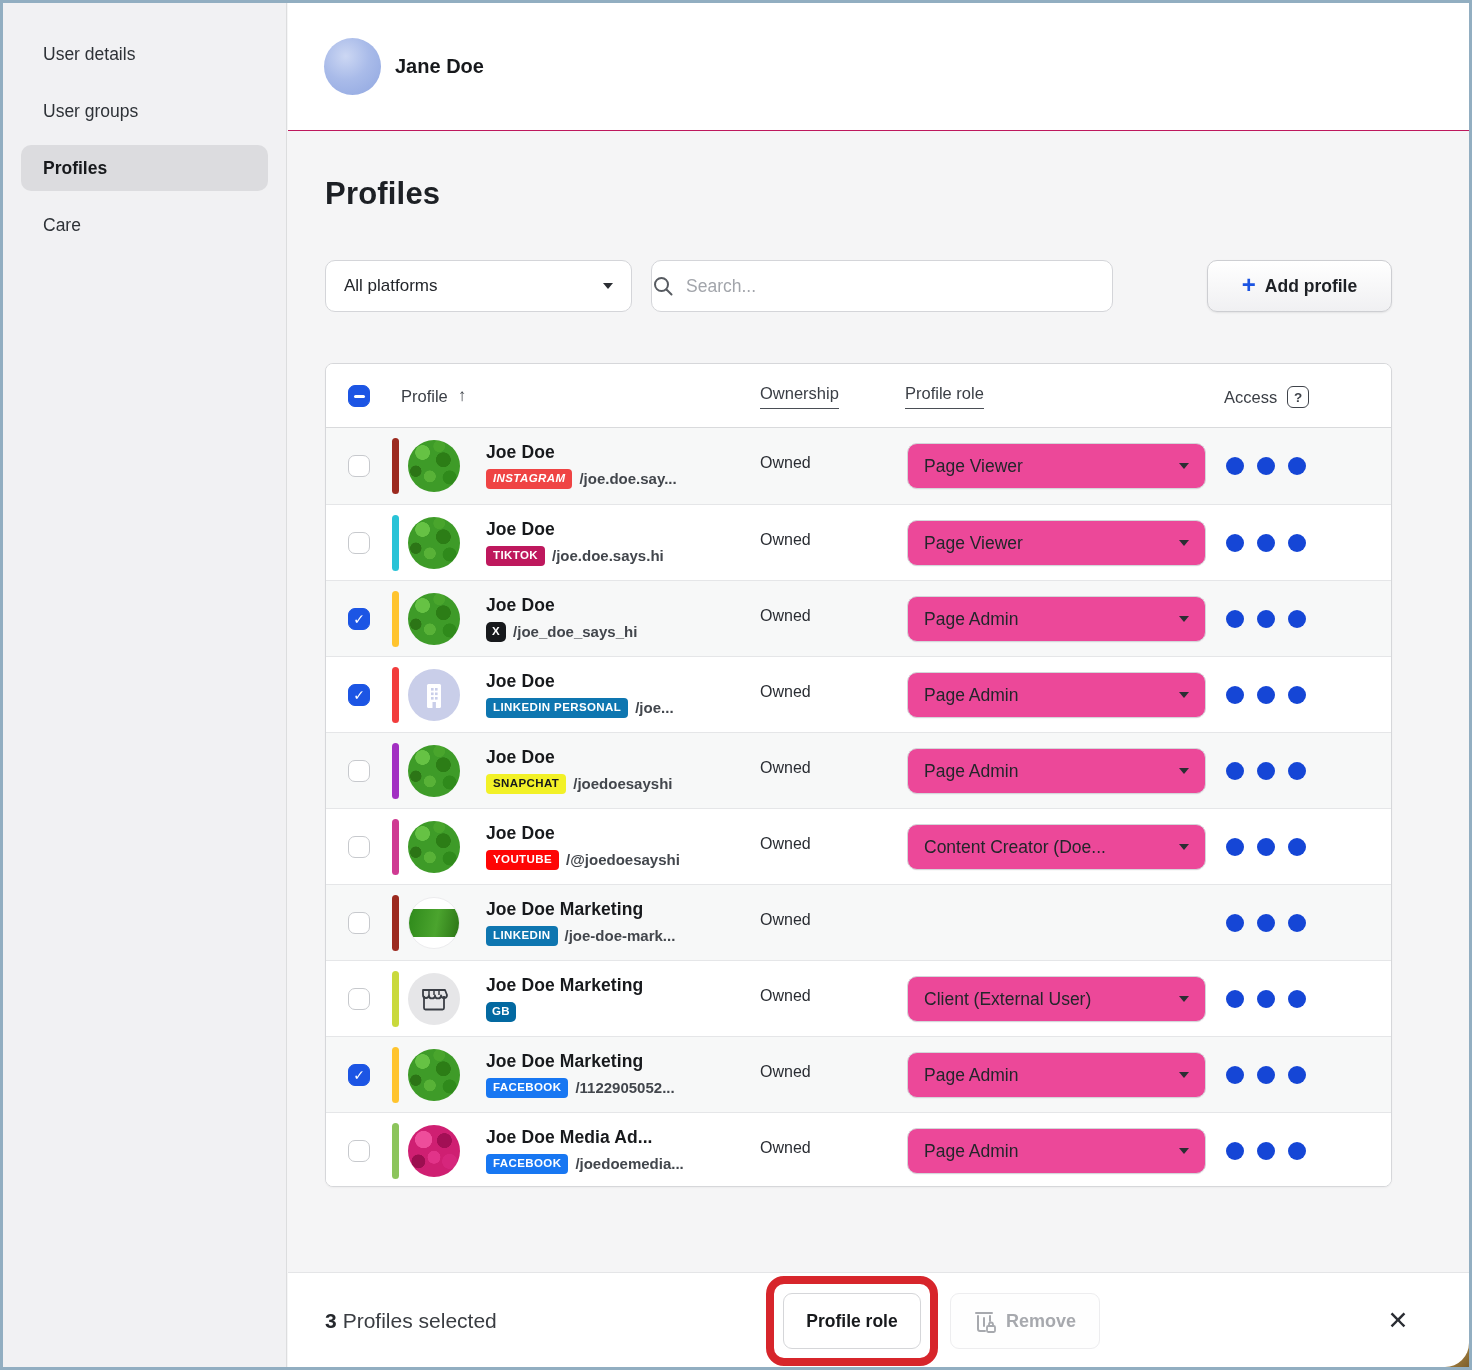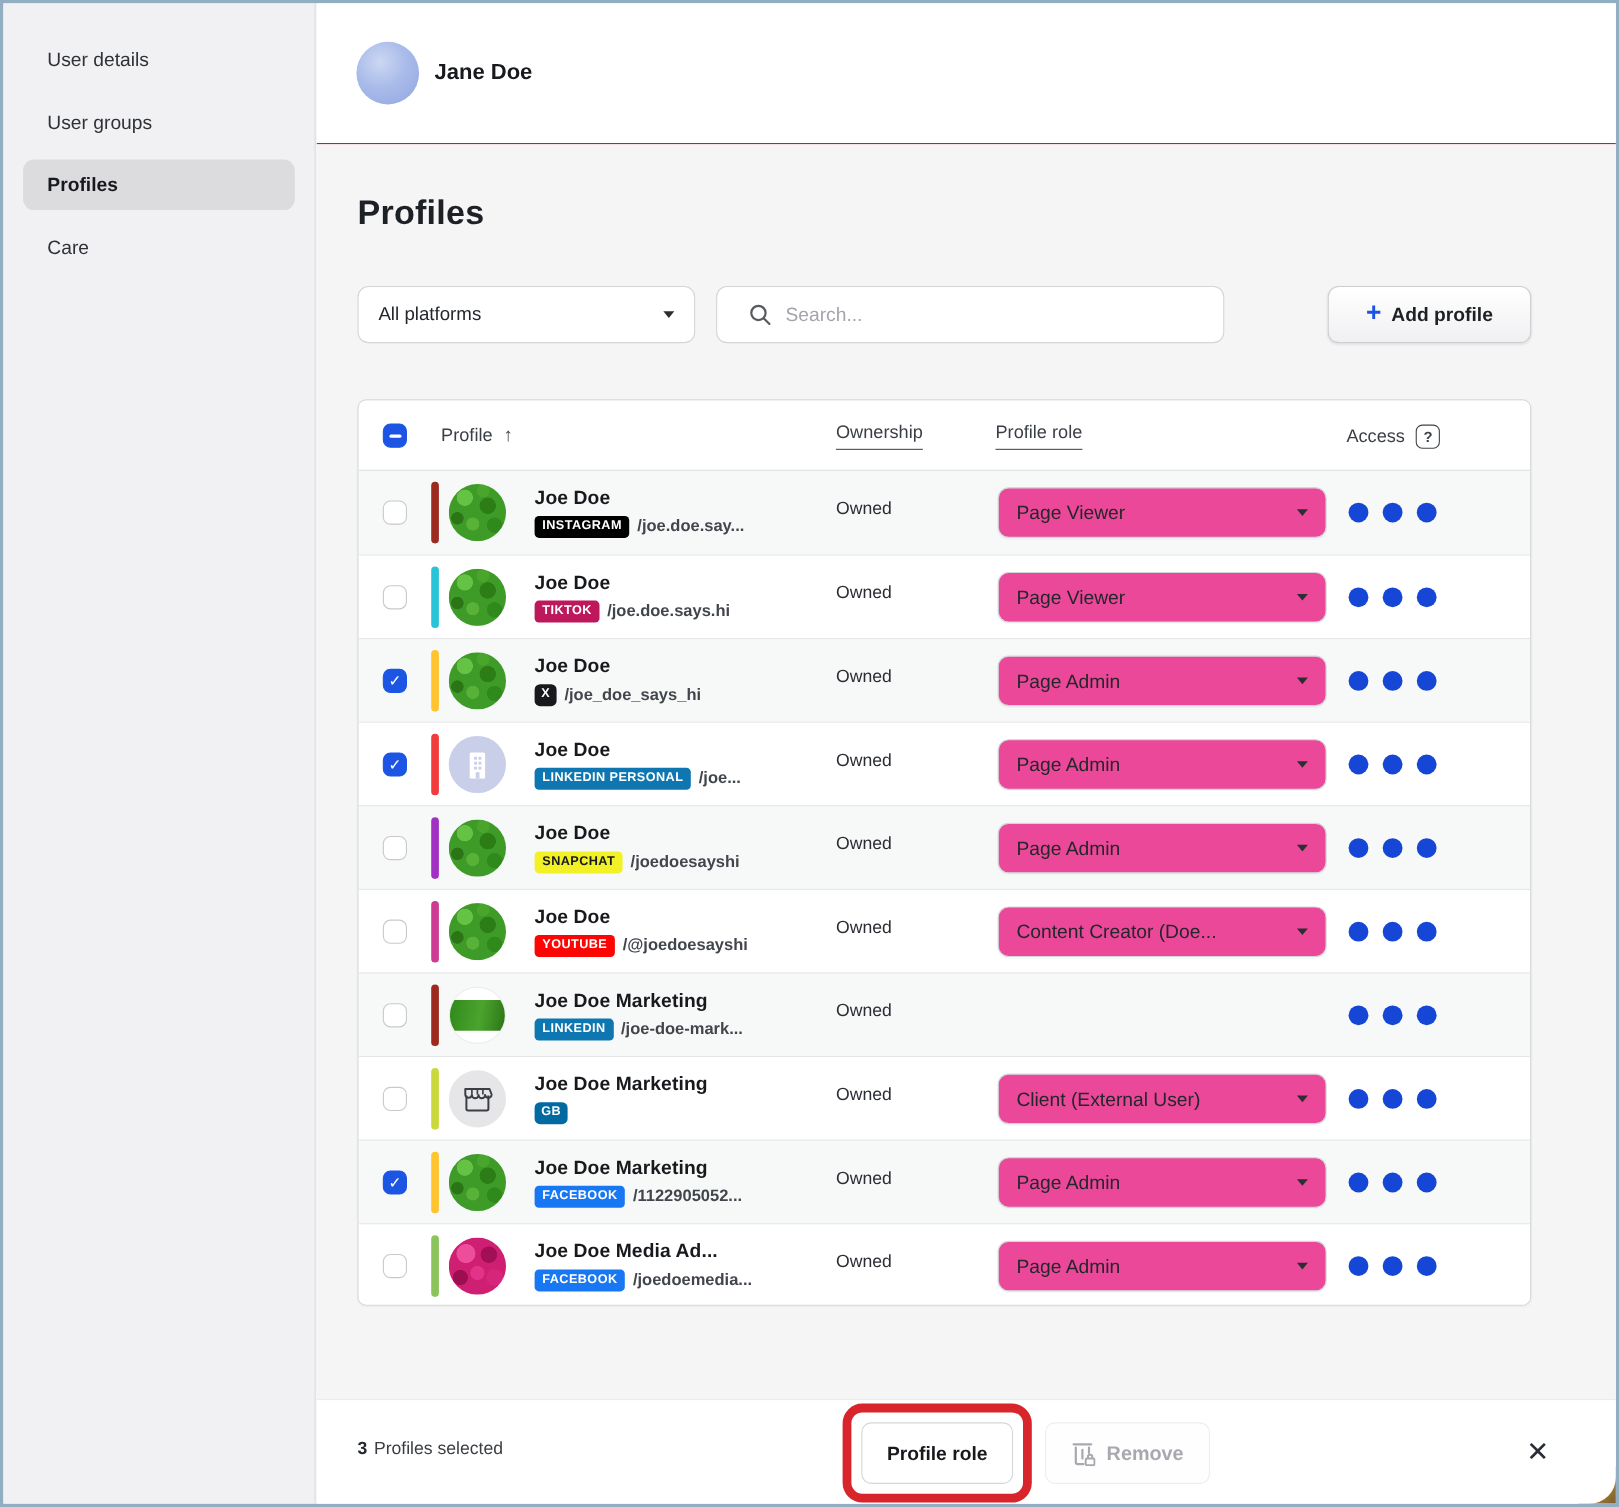--- a/index.html
+++ b/index.html
@@ -37,21 +37,21 @@
   .filter-row{ position:absolute; left:37px; top:128px; width:1067px; height:52px; }
   .select-box{
     position:absolute; left:0; top:0; width:307px; height:52px; background:#fff;
     border:1px solid #d4d5d9; border-radius:10px; display:flex; align-items:center;
     padding:0 18px; font-size:17px; color:#23262b; cursor:pointer;
   }
   .select-box .caret{ margin-left:auto; }
   .caret{ width:0; height:0; border-left:5.5px solid transparent; border-right:5.5px solid transparent; border-top:6.5px solid #2b2e33; }
   .search-box{
     position:absolute; left:326px; top:0; width:462px; height:52px; background:#fff;
-    border:1px solid #d4d5d9; border-radius:10px; display:flex; align-items:center; padding:0 28px;
+    border:1px solid #d4d5d9; border-radius:10px; display:flex; align-items:center; padding:0 0;
   }
   .search-box svg{ flex:0 0 auto; margin-right:12px; }
   .search-box input{
     border:none; outline:none; font-size:17.5px; width:100%;
     font-family:"Liberation Sans","DejaVu Sans",sans-serif; color:#23262b; background:transparent;
   }
   .search-box input::placeholder{ color:#a2a5ab; }
   .add-profile-btn{
     position:absolute; right:0; top:0; height:52px; width:185px;
     background:linear-gradient(#ffffff,#f0f0f2); border:1px solid #cdced2; border-radius:10px;
@@ -143,21 +143,21 @@
   .role-select .caret{ margin-left:auto; }
   .role-label{ overflow:hidden; white-space:nowrap; max-width:238px; }
   .dots{ position:absolute; left:900px; top:29px; display:flex; gap:13px; }
   .dot{ width:18px; height:18px; border-radius:50%; background:#1546d6; }
   
   .corner-swatch{ position:absolute; right:0; bottom:0; width:34px; height:34px; background:linear-gradient(135deg,#c59a4b 30%,#7c5f2d); }
   .footer{
     position:absolute; left:0; right:0; bottom:0; height:95px; background:#fff;
     border-top:1px solid #e4e5e7; border-bottom-right-radius:24px;
   }
-  .sel-text{ position:absolute; left:37px; top:36px; font-size:16px; color:#3a3d42; }
+  .sel-text{ position:absolute; left:37px; top:36px; font-size:21px; color:#3a3d42; }
   .sel-text b{ font-weight:700; margin-right:6px; color:#25282d; }
   .profile-role-btn{
     position:absolute; left:495px; top:20px; width:138px; height:56px; background:#fff;
     border:1px solid #d5d6d9; border-radius:9px; display:flex; align-items:center; justify-content:center;
     font-size:17.5px; font-weight:700; color:#17191c; cursor:pointer;
   }
   .annotation-ring{
     position:absolute; left:478px; top:3px; width:172px; height:90px;
     border:8px solid #d7252b; border-radius:18px; pointer-events:none;
   }
@@ -229,21 +229,21 @@
           <div class="t-row alt">
     <span class="cb"></span>
     <span class="bar" style="background: rgb(156, 42, 31);"></span>
     <span class="avatar avatar--grass">
       
       
     </span>
     <span class="row-text">
       <span class="row-name">Joe Doe</span>
       <span class="row-sub">
-        <span class="badge" style="background: #000000; color: rgb(255, 255, 255);">INSTAGRAM</span>
+        <span class="badge" style="background: #ef4444; color: rgb(255, 255, 255); font-style: italic;">INSTAGRAM</span>
         <span class="handle">/joe.doe.say...</span>
       </span>
     </span>
     <span class="owned">Owned</span>
     <span class="role-select">
       <span class="role-label">Page Viewer</span>
       <span class="caret"></span>
     </span>
     <span class="dots">
       <span class="dot" style="background: rgb(21, 70, 214);"></span>

